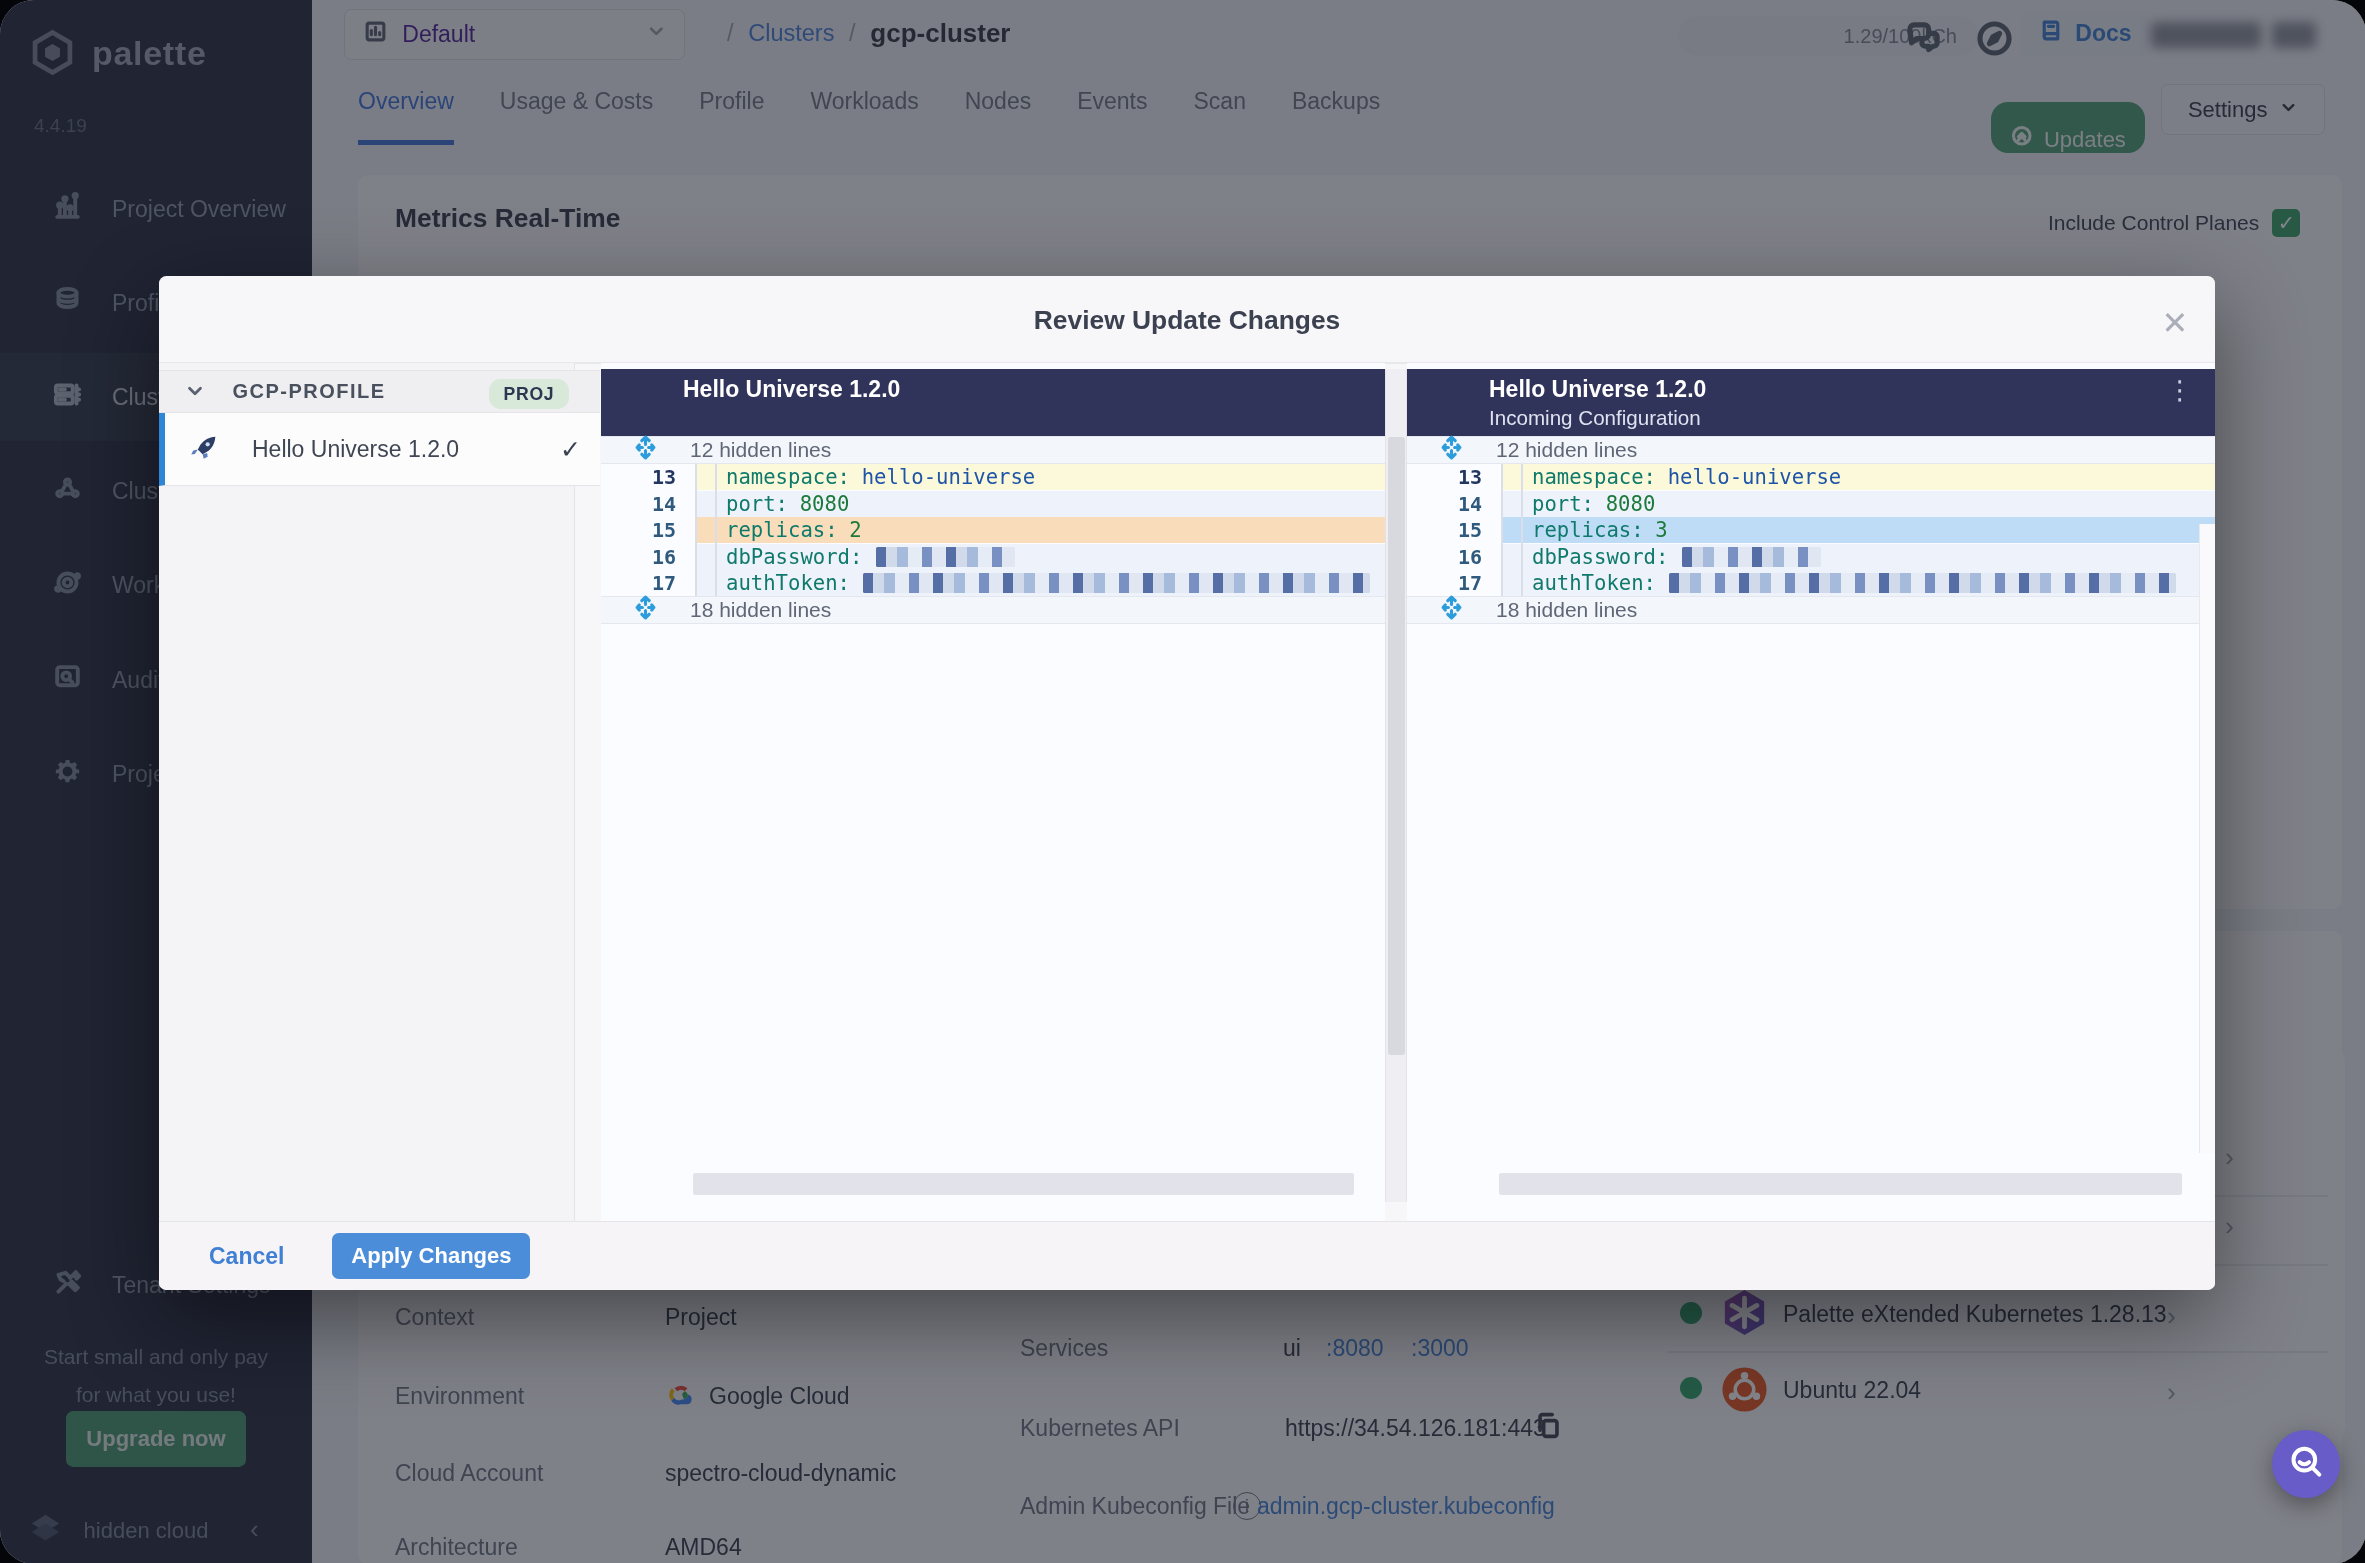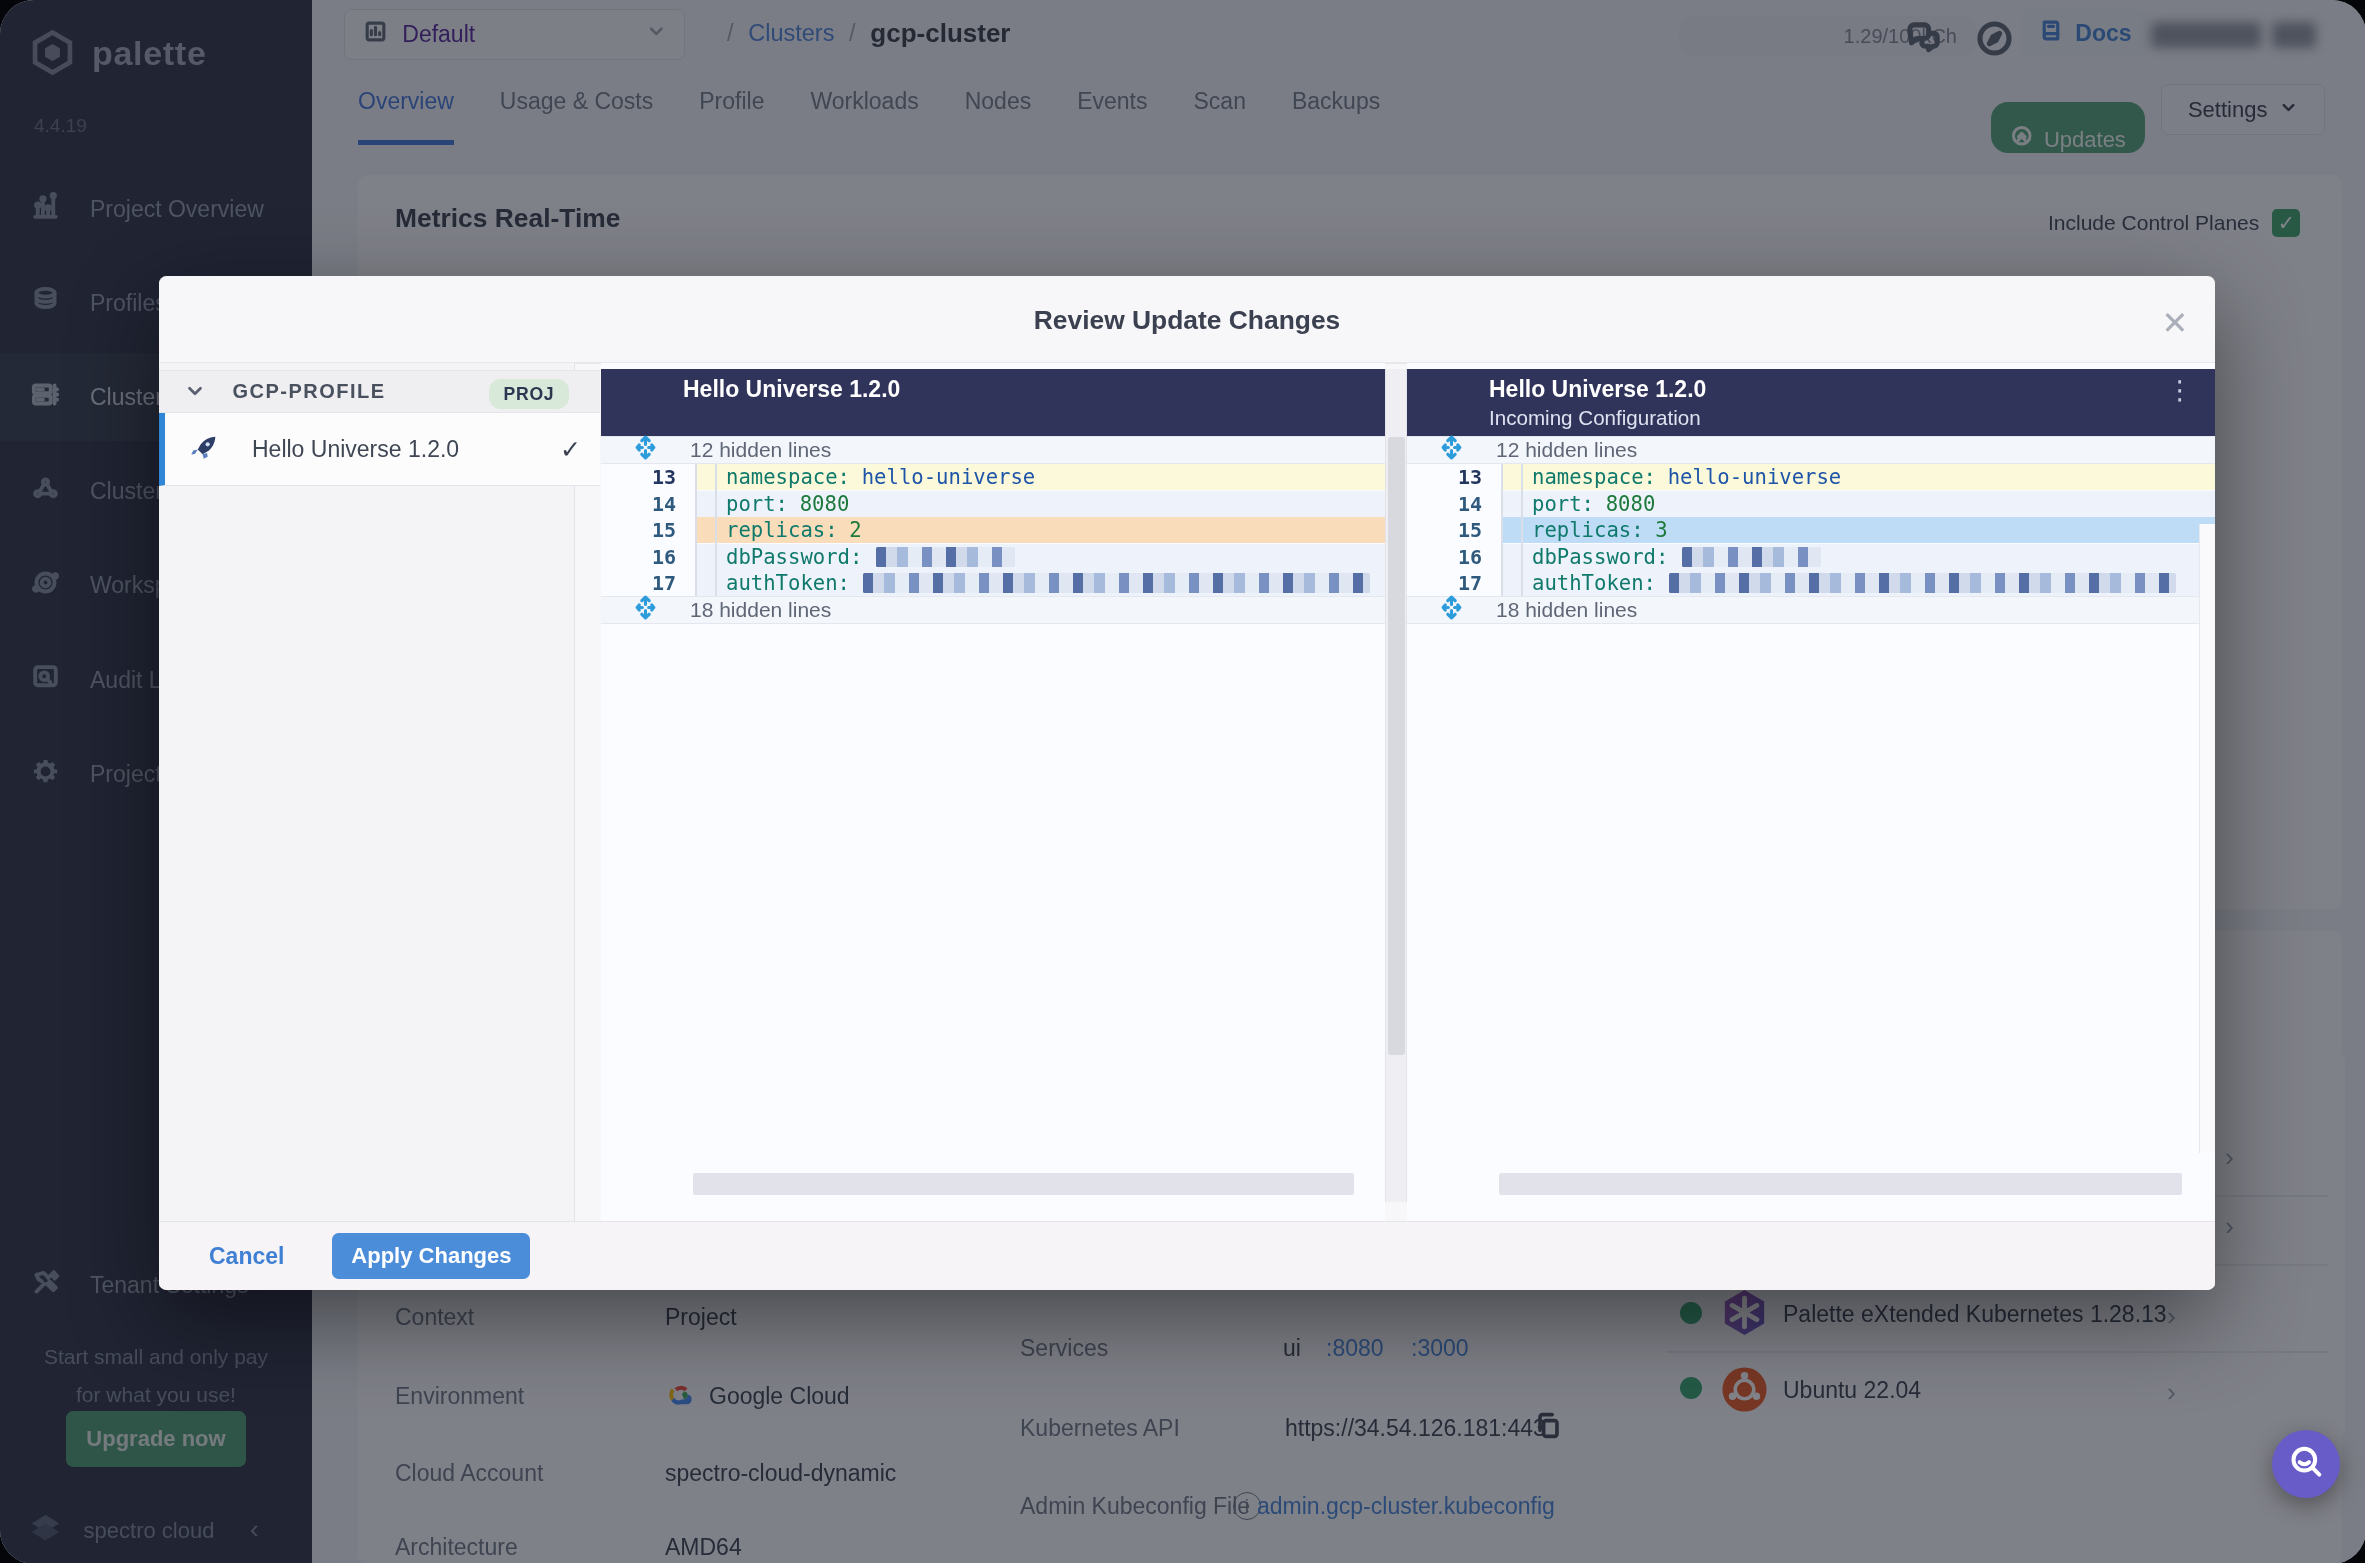--- a/index.html
+++ b/index.html
@@ -6,21 +6,21 @@
   *{box-sizing:border-box;}
   body{font-family:"Liberation Sans",sans-serif;}
   .stage{position:relative;width:2366px;height:1564px;overflow:hidden;background:#05060a;}
   .app{position:absolute;inset:0;border-radius:34px;overflow:hidden;background:#eef0f4;}
 
   
   .sidebar{position:absolute;left:0;top:0;width:312px;height:1564px;background:#262c3f;}
   .brand{position:absolute;left:29px;top:29px;display:flex;align-items:center;gap:16px;}
   .brand-name{color:#9ba1b3;font-size:34px;font-weight:700;letter-spacing:0.7px;}
   .version{position:absolute;left:34px;top:115px;color:#646b80;font-size:19px;}
-  .nav-item{position:absolute;left:0;width:312px;height:88px;display:flex;align-items:center;gap:29px;padding-left:30px;color:#8d94a7;font-size:23px;}
+  .nav-item{position:absolute;left:0;width:312px;height:88px;display:flex;align-items:center;gap:29px;padding-left:52px;color:#8d94a7;font-size:23px;}
   .nav-item.active{background:#303748;color:#c9cedd;}
   .nav-item svg{flex:0 0 auto;}
   .upsell{position:absolute;width:312px;text-align:center;color:#7e8598;font-size:21px;}
   .upgrade-btn{position:absolute;left:66px;top:1411px;width:180px;height:56px;background:#47976d;border:0;border-radius:7.3px;color:#dfe9e2;font-size:22px;font-weight:600;font-family:inherit;}
   .side-footer{position:absolute;left:0;top:1498px;width:312px;height:66px;display:flex;align-items:center;gap:17.6px;padding-left:25px;color:#7d8496;font-size:22px;}
   .collapse{position:absolute;left:250px;top:1514px;color:#7d8496;font-size:26.4px;}
 
   
   .scope-box{position:absolute;left:344px;top:8.8px;width:341px;height:51px;border:1.5px solid #d8dbe2;border-radius:7.3px;background:#f2f3f6;display:flex;align-items:center;gap:14.7px;padding:0 17.6px;color:#4c1d95;font-size:23px;}
   .scope-box .chev{margin-left:auto;color:#9aa0ac;}
@@ -189,21 +189,21 @@
       <span>Tenant Settings</span>
     </div>
     <div class="upsell" style="top:1345px">Start small and only pay</div>
     <div class="upsell" style="top:1383px">for what you use!</div>
     <button class="upgrade-btn">Upgrade now</button>
     <div class="side-footer">
       <span><svg width="41" height="41" viewBox="0 0 24 24">
               <path d="m4 9 8-5 8 5-8 5Z" fill="#596076"></path>
               <path d="m4 14 8-5 8 5-8 5Z" fill="#4a5066"></path>
             </svg></span>
-      <span>spectro cloud</span>
+      <span>hidden cloud</span>
     </div>
     <span class="collapse">‹</span>
   </nav>
 
   <div class="scope-box">
     <span><svg width="25" height="25" viewBox="0 0 24 24" class="ln" color="#5a6170">
             <rect x="4" y="4" width="16" height="16" rx="2"></rect>
             <path d="M8 15v-4m4 4V8m4 7v-2"></path>
           </svg></span>
     <span>Default</span>

